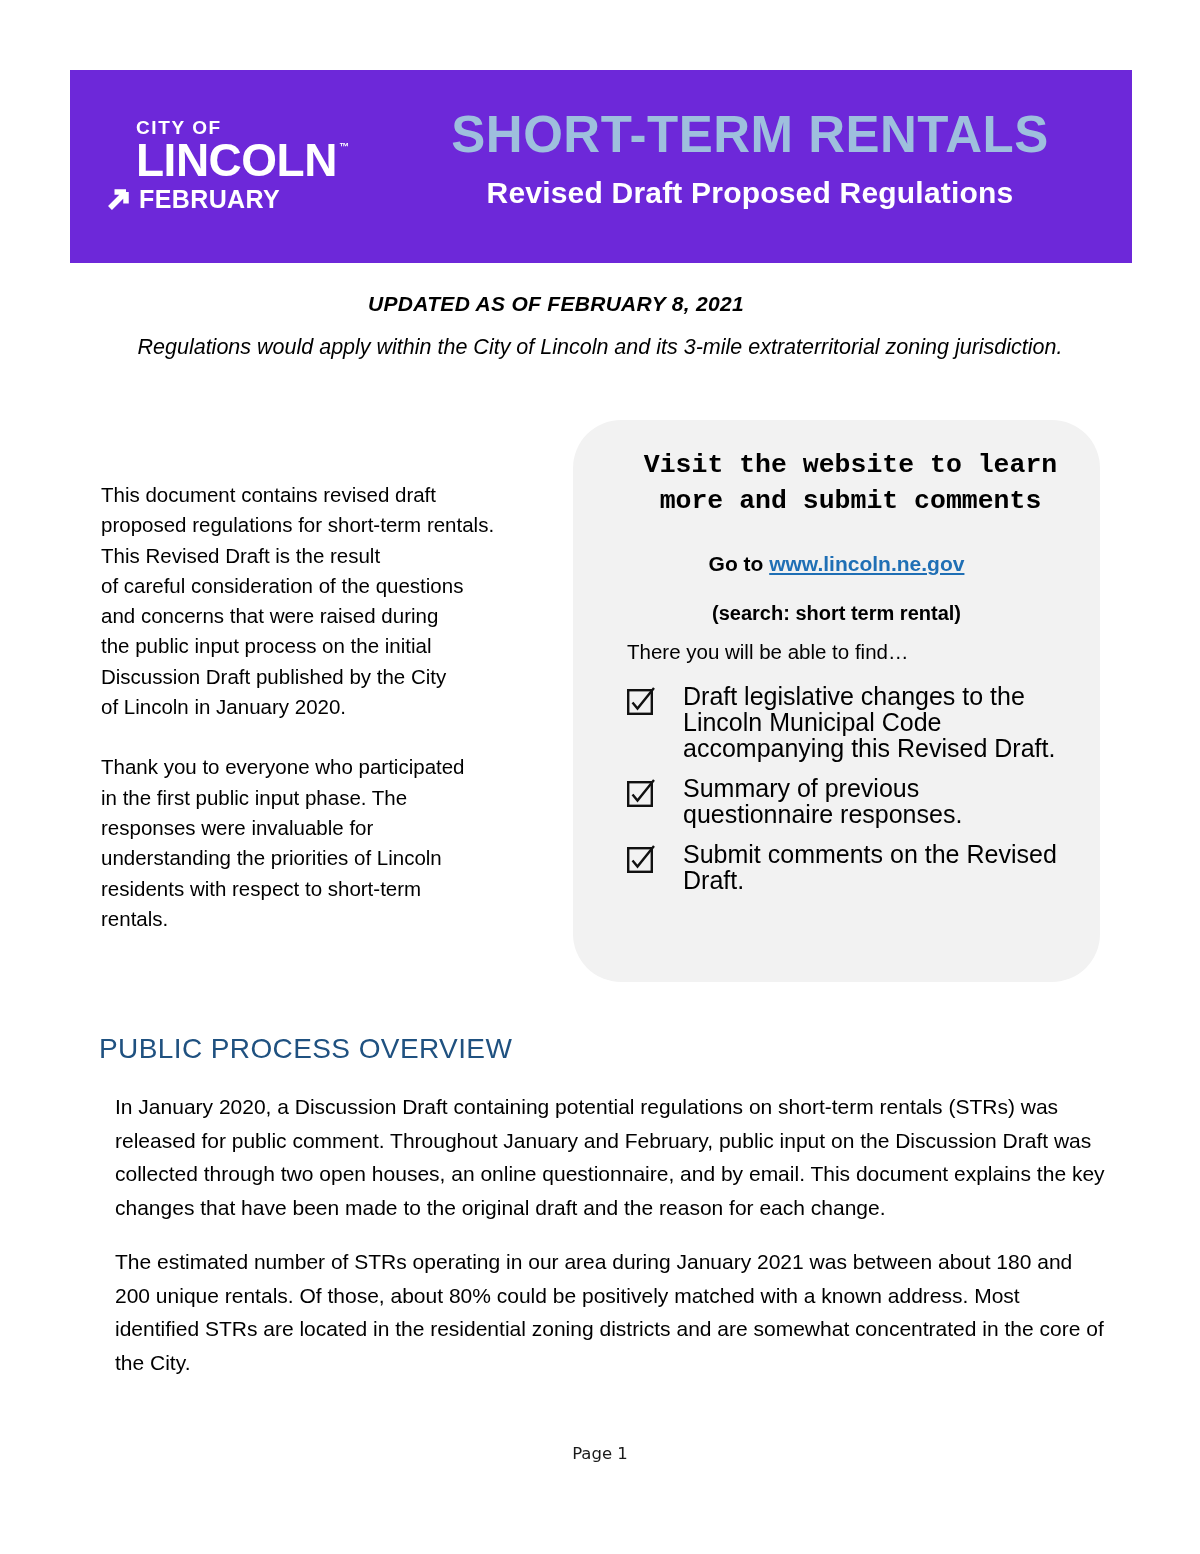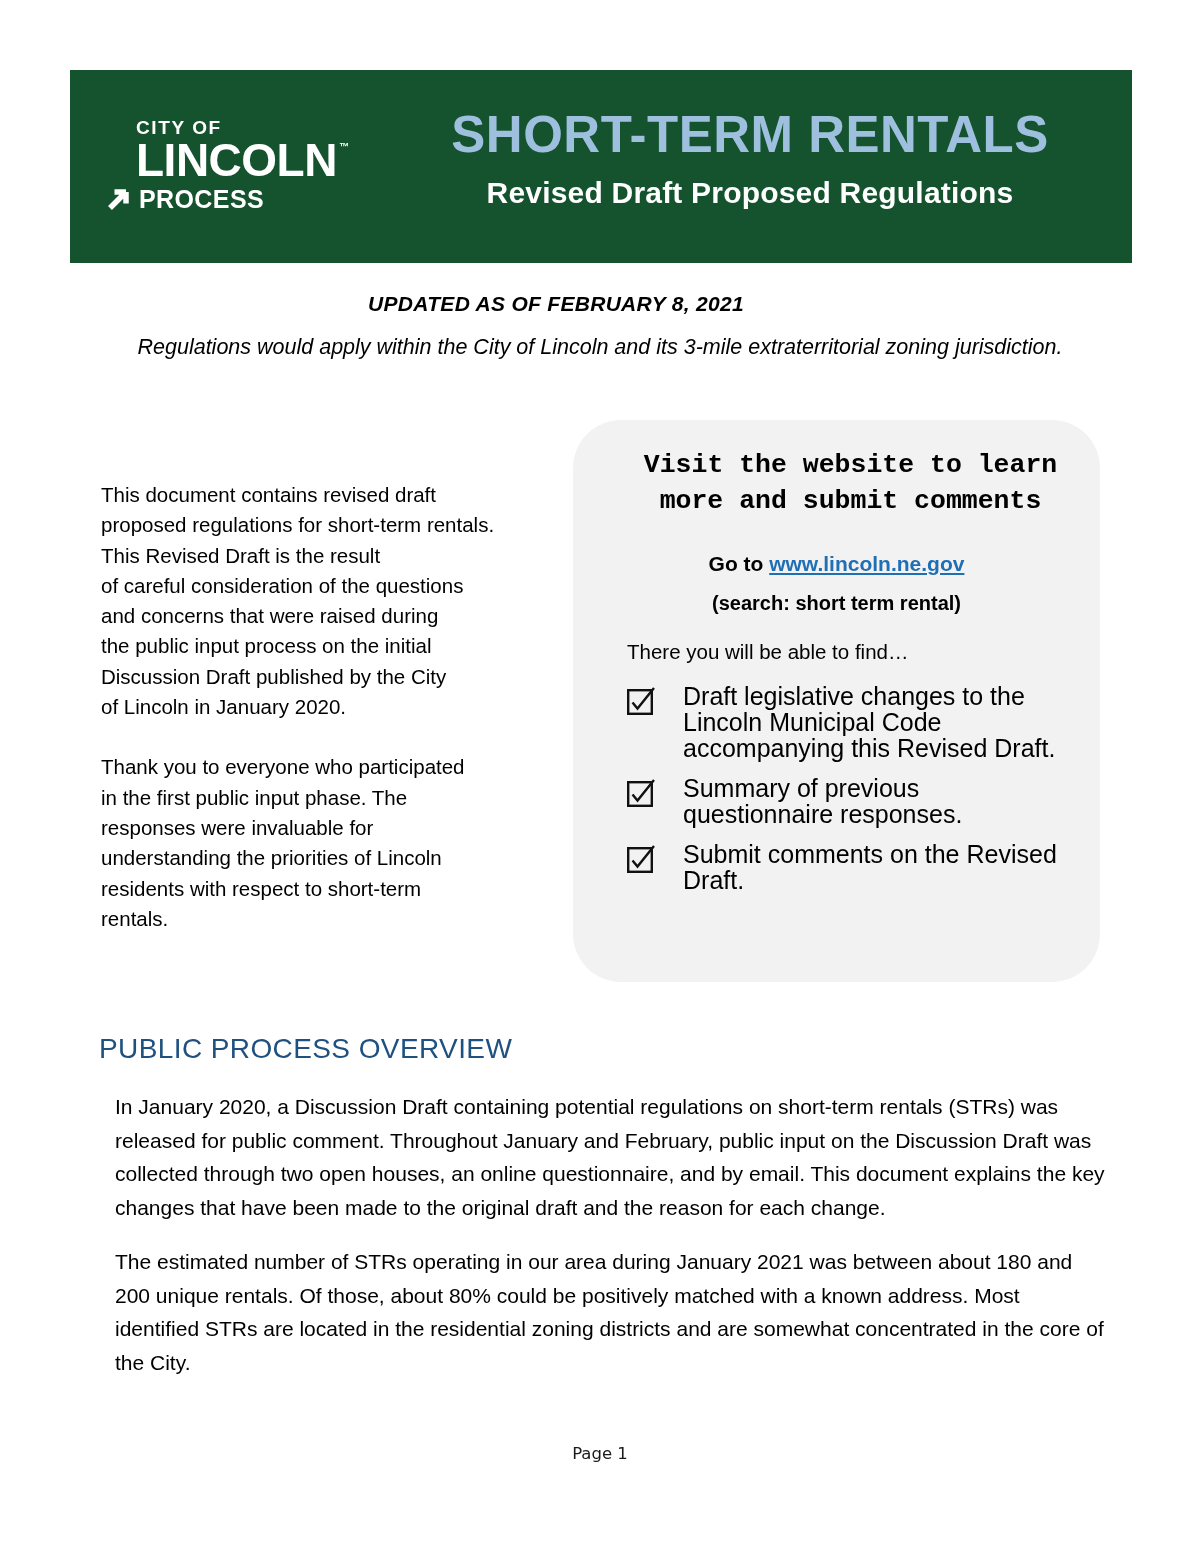--- a/index.html
+++ b/index.html
@@ -23,21 +23,21 @@
     background: #ffffff;
   }
 
   
   .banner {
     position: absolute;
     left: 70px;
     top: 70px;
     width: 1062px;
     height: 193px;
-    background: #14532d;
+    background: #6d28d9;
     display: flex;
     align-items: center;
   }
 
   .logo {
     position: absolute;
     left: 34px;
     top: 48px;
     width: 250px;
     color: #ffffff;
@@ -172,21 +172,21 @@
     font-size: 21px;
     font-weight: bold;
   }
   .callout-goto a {
     color: #1F6FB5;
     text-decoration: underline;
   }
   .callout-search {
     position: absolute;
     left: 24px;
-    top: 172px;
+    top: 182px;
     width: 479px;
     text-align: center;
     font-size: 20px;
     font-weight: bold;
   }
   .callout-find {
     position: absolute;
     left: 54px;
     top: 220px;
     font-size: 20.5px;
@@ -262,21 +262,21 @@
       <div class="logo-lincoln-row">
         <span class="logo-lincoln">LINCOLN</span>
         <span class="logo-tm">™</span>
       </div>
       <div class="logo-bottom-row">
         <span class="logo-arrow">
           <svg viewBox="0 0 30 30" width="30" height="30" aria-hidden="true">
             <path d="M6 24 L22 8 M22 8 L10.5 8 M22 8 L22 19.5" stroke="#ffffff" stroke-width="5.5" fill="none" stroke-linecap="butt"></path>
           </svg>
         </span>
-        <span class="logo-nebraska">PROCESS</span>
+        <span class="logo-nebraska">FEBRUARY</span>
       </div>
     </div>
 
     <div class="banner-titles">
       <div class="banner-title">SHORT-TERM RENTALS</div>
       <div class="banner-subtitle">Revised Draft Proposed Regulations</div>
     </div>
   </div>
 
   <div class="updated-line">UPDATED AS OF FEBRUARY 8, 2021</div>

